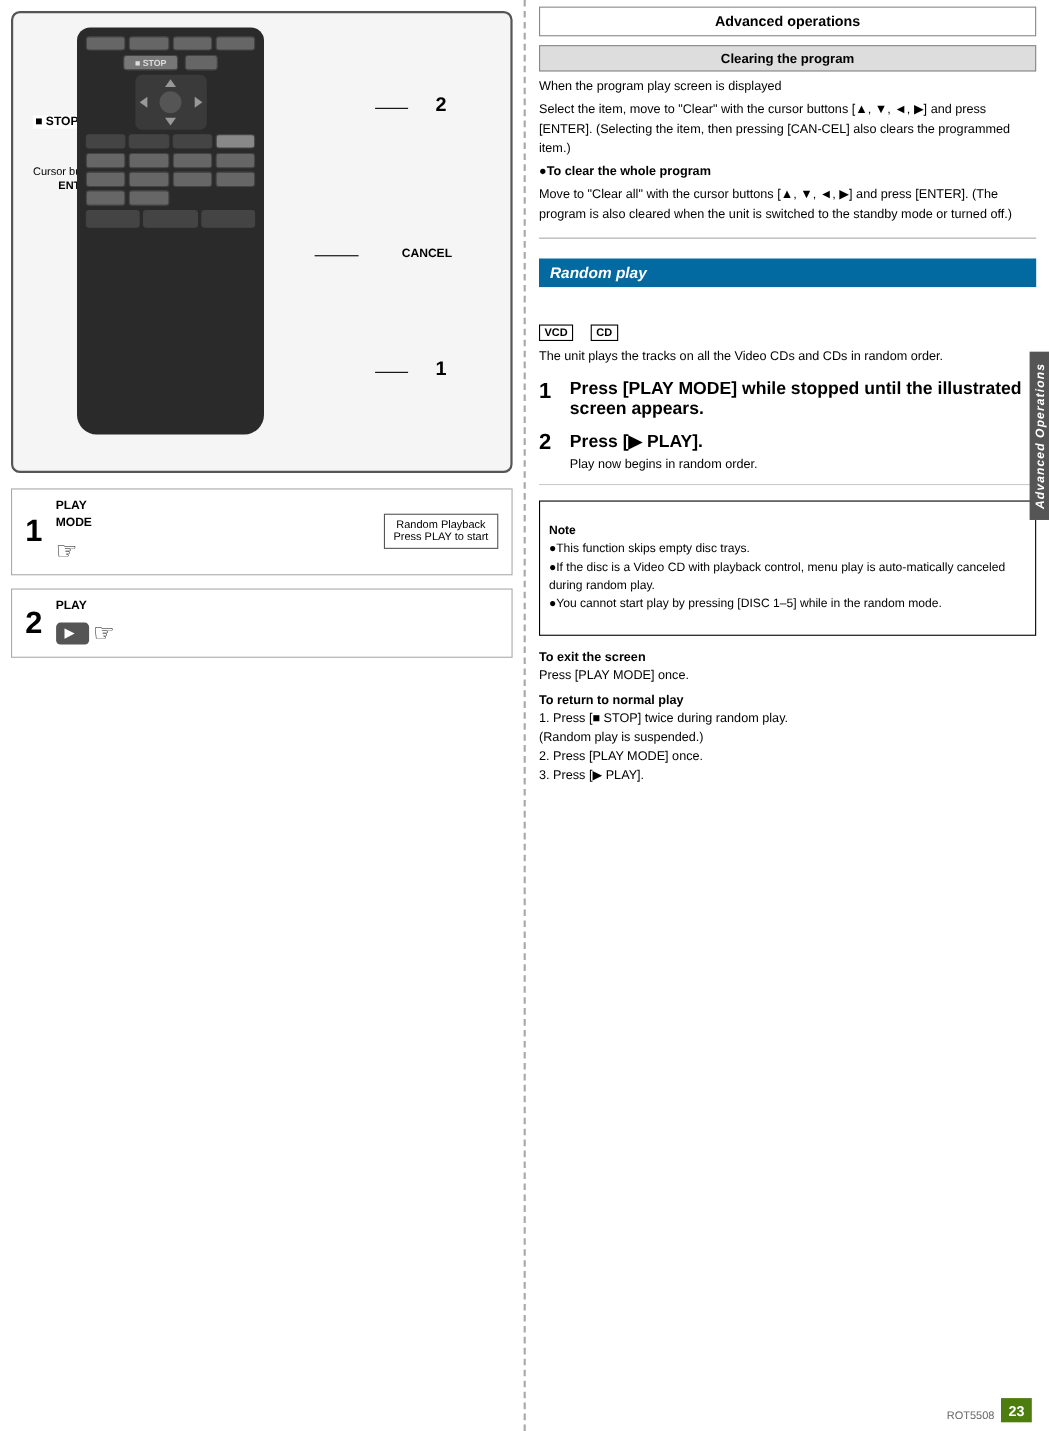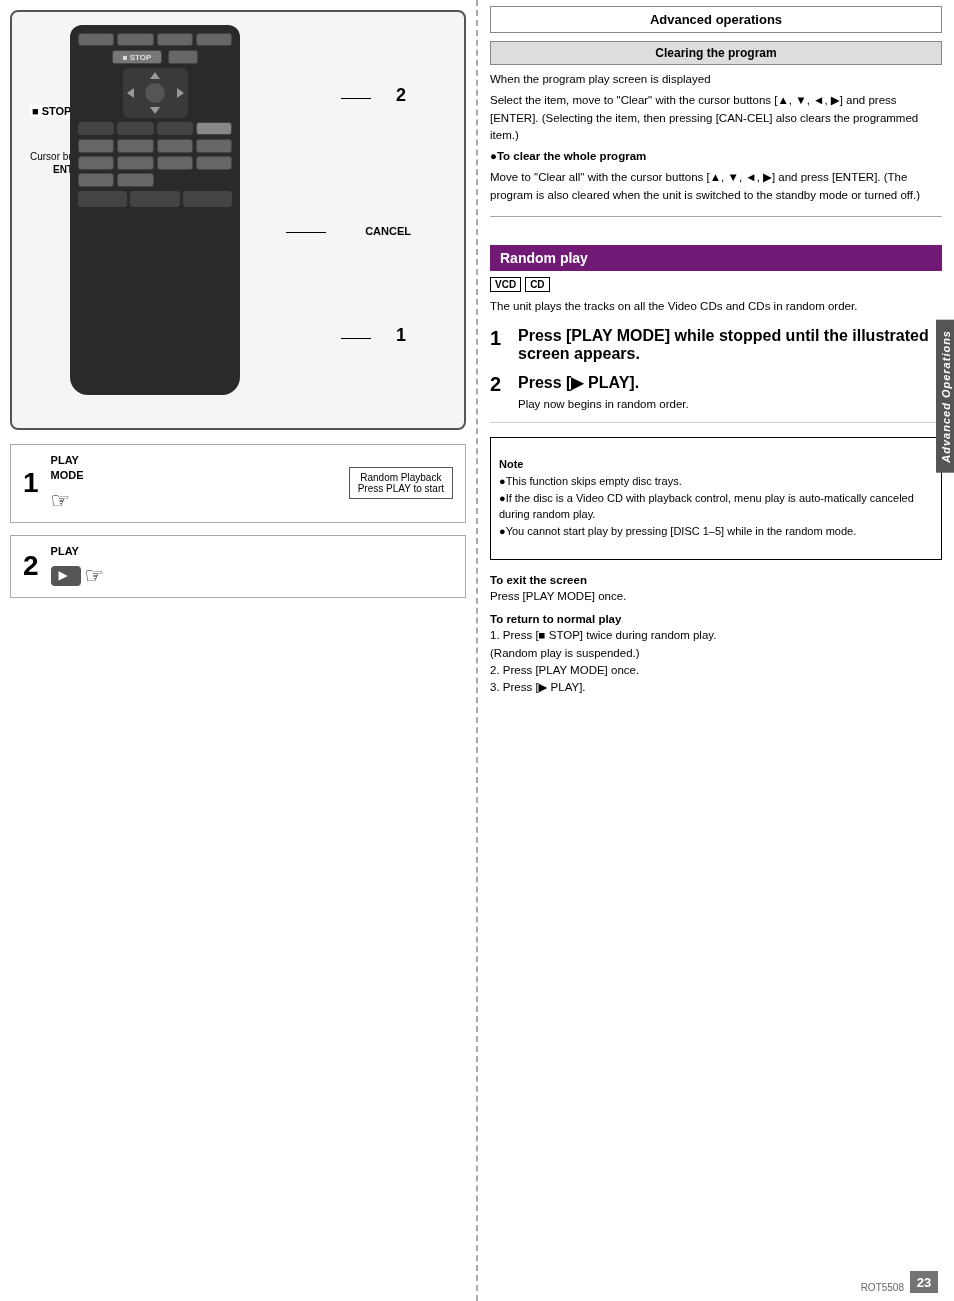--- a/index.html
+++ b/index.html
@@ -205,33 +205,35 @@
       line-height: 1.5;
       margin-bottom: 4px;
       color: #000;
     }
 
     .bullet-bold {
       font-weight: bold;
     }
 
     .random-play-bar {
-      background: #701a75;
+      background: #0369a1;
       color: #fff;
       font-size: 14px;
       font-weight: bold;
       padding: 5px 10px;
-      margin: 20px 0 6px 0;
+      margin: 10px 0 6px 0;
+      font-style: italic;
     }
 
     .badge-row {
       display: flex;
-      gap: 4px;
+      gap: 16px;
       margin-bottom: 6px;
       align-items: center;
+      margin-top: 28px;
     }
     .badge {
       border: 1.5px solid #000;
       font-size: 10px;
       font-weight: bold;
       padding: 1px 4px;
     }
     .badge.vcd { border-color: #000; }
     .badge.cd { border-color: #000; }
 
@@ -296,21 +298,21 @@
       font-weight: bold;
       padding: 10px 4px;
       letter-spacing: 1px;
     }
 
     
     .page-number-box {
       position: absolute;
       bottom: 8px;
       right: 16px;
-      background: #737373;
+      background: #4d7c0f;
       color: #fff;
       font-size: 13px;
       font-weight: bold;
       width: 28px;
       height: 22px;
       display: flex;
       align-items: center;
       justify-content: center;
     }
     .rot-code {

